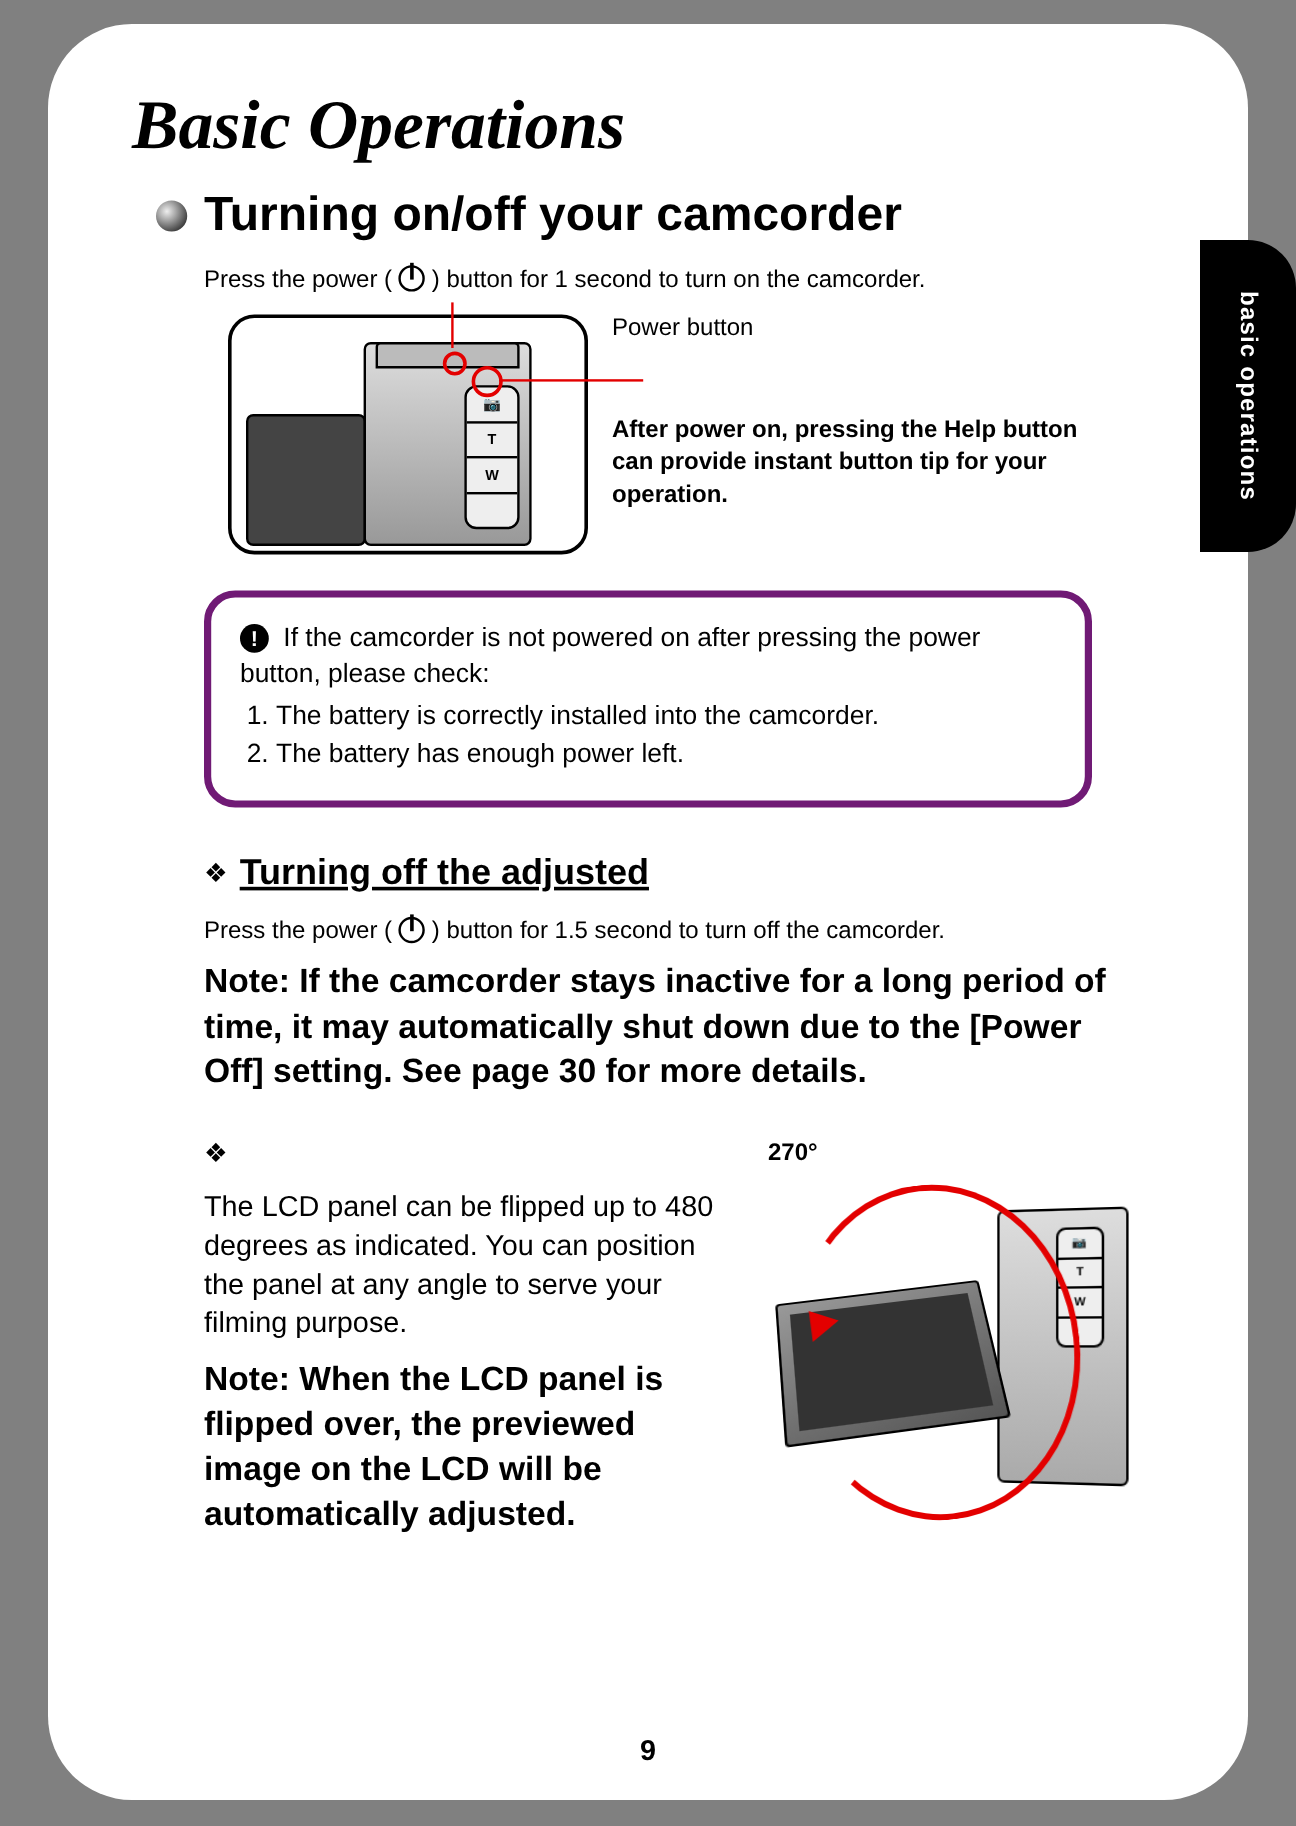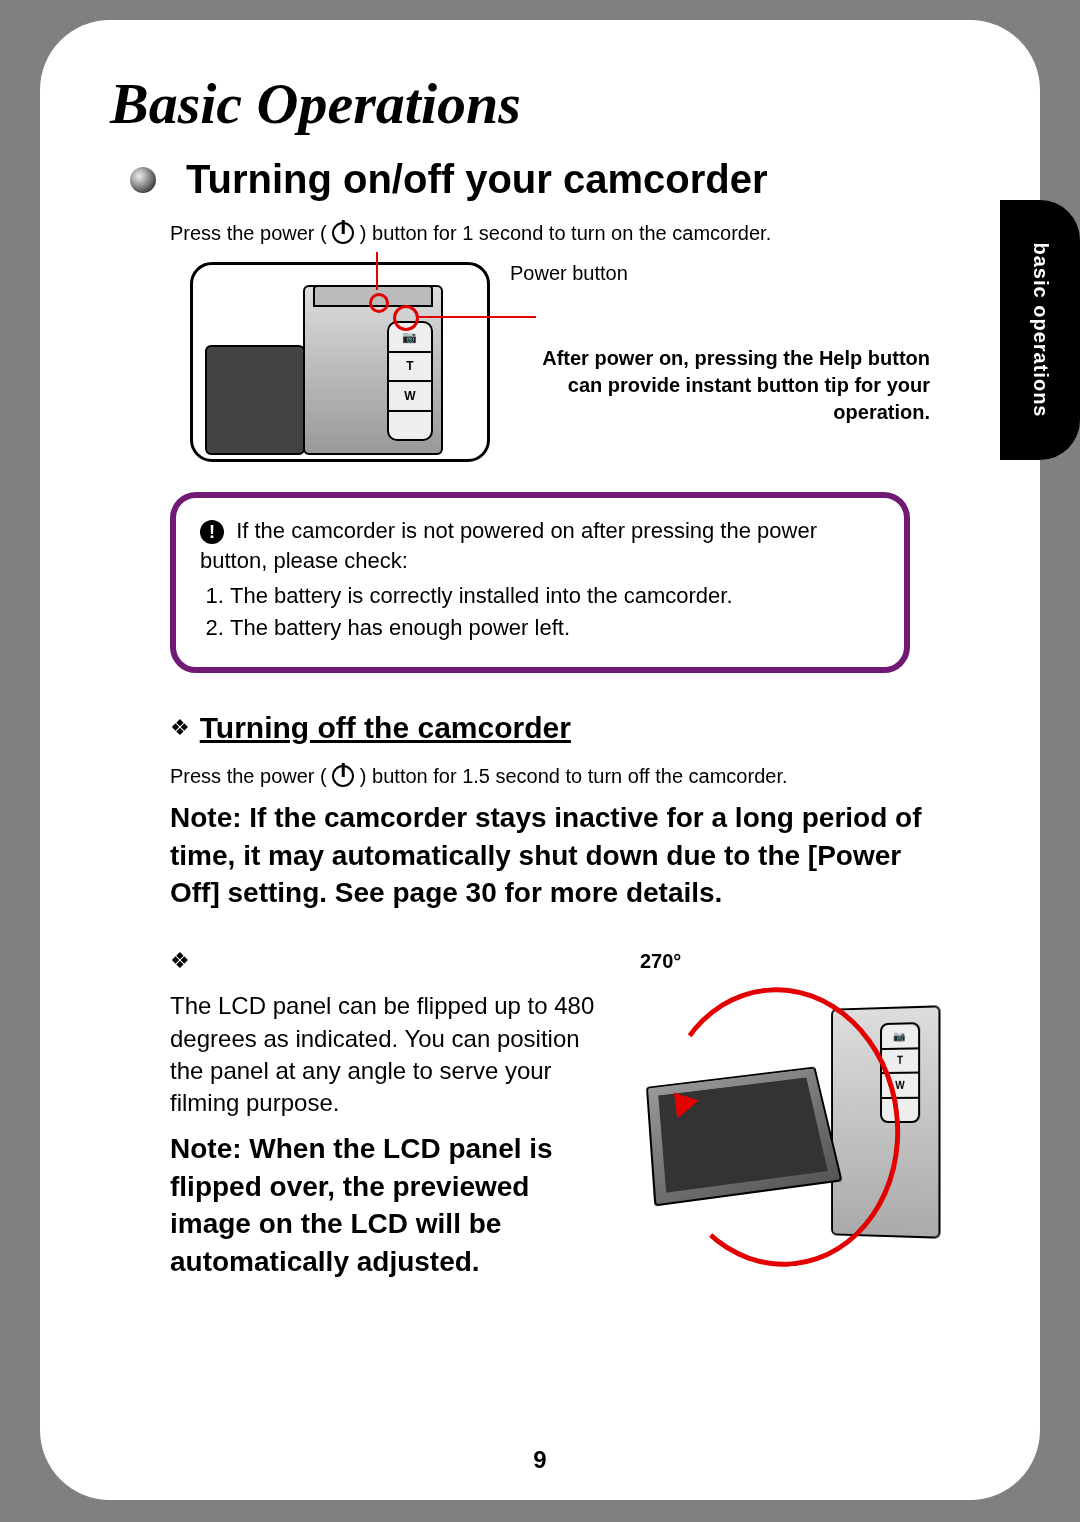--- a/index.html
+++ b/index.html
@@ -38,21 +38,21 @@
     font-weight: bold;
     letter-spacing: 1px;
   }
   h1.chapter {
     font-family: "Times New Roman", Times, serif;
     font-style: italic;
     font-weight: bold;
     font-size: 58px;
     margin-bottom: 20px;
   }
-  .sec-row { display: flex; align-items: center; gap: 30px; margin-left: 20px; }
+  .sec-row { display: flex; align-items: center; gap: 14px; margin-left: 20px; }
   .bullet-disc {
     width: 26px; height: 26px; border-radius: 50%;
     background: radial-gradient(circle at 35% 35%, #eee 0%, #aaa 30%, #333 80%);
     flex: 0 0 26px;
   }
   h2.section {
     font-size: 40px;
     font-weight: bold;
   }
   .body-text {
@@ -146,21 +146,20 @@
   }
   .diag-texts { flex: 1; padding-top: 0; }
   .pb-label {
     font-size: 20px; font-weight: normal;
     margin-left: 0; margin-bottom: 60px;
   }
   .help-label {
     font-size: 20px; font-weight: bold;
     line-height: 1.35;
     max-width: 420px;
-    text-align: right;
   }
   
   .note-box {
     margin: 30px 60px 0 60px;
     border: 6px solid #701a75;
     border-radius: 26px;
     padding: 18px 24px 22px 24px;
     font-size: 22px;
     line-height: 1.35;
   }
@@ -307,21 +306,21 @@
     <span class="excl">!</span>
     <span>If the camcorder is not powered on after pressing the power button, please check:</span>
     <ol>
       <li>The battery is correctly installed into the camcorder.</li>
       <li>The battery has enough power left.</li>
     </ol>
   </div>
 
   <div class="sub-row">
     <span class="diamond">❖</span>
-    <h3 class="subsection">Turning off the camcorder</h3>
+    <h3 class="subsection">Turning off the adjusted</h3>
   </div>
   <p class="body-text">
     <span>Press the power (</span>
     <span class="power-icon"></span>
     <span>) button for 1.5 second to turn off the camcorder.</span>
   </p>
   <p class="bold-note">Note: If the camcorder stays inactive for a long period of time, it may automatically shut down due to the [Power Off] setting. See page 30 for more details.</p>
 
   <div class="flip-row">
     <div class="flip-left">

